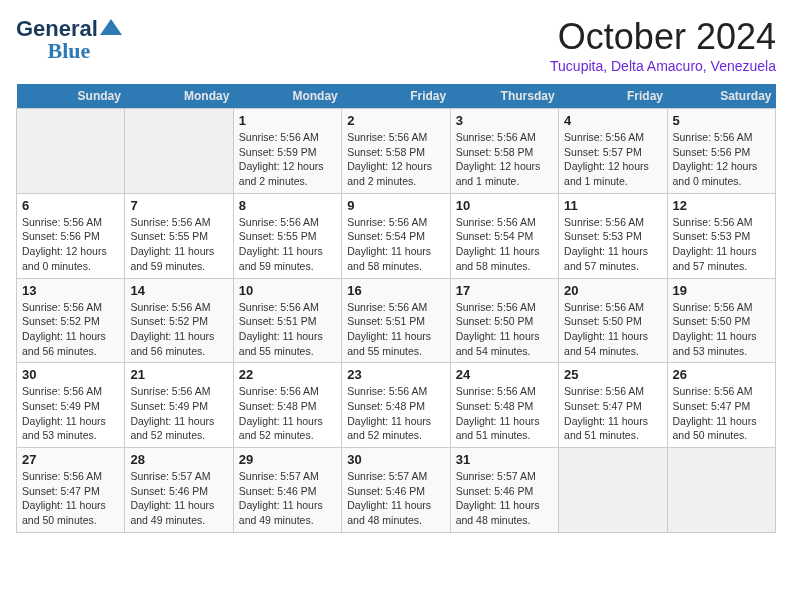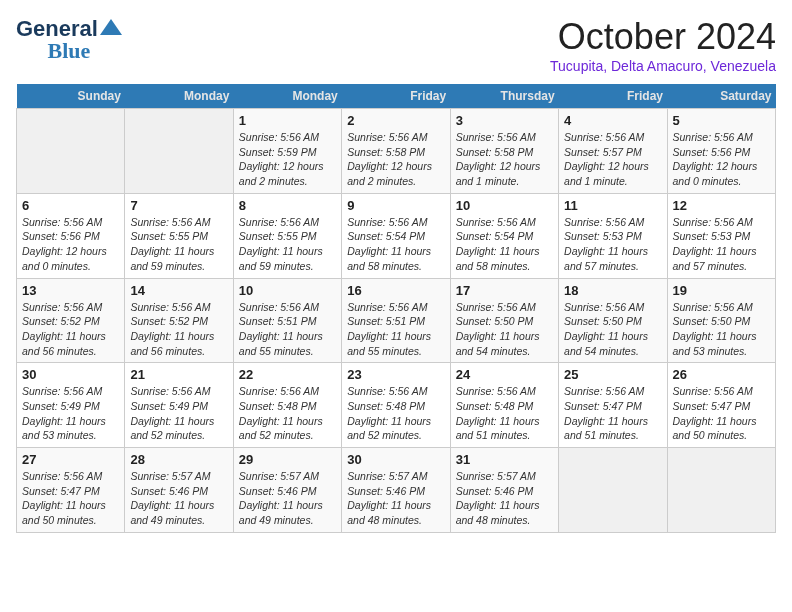--- a/index.html
+++ b/index.html
@@ -61,21 +61,20 @@
       font-size: 13px;
       font-weight: bold;
       color: #222;
       display: block;
       margin-bottom: 2px;
     }
     .day-detail {
       color: #333;
       font-size: 10.5px;
       line-height: 1.4;
-      font-style: italic;
     }
     .empty-cell {
       background: #f0f0f0 !important;
     }
   </style>
 </head>
 <body>
 
 <div class="header">
   <div class="logo">
@@ -226,21 +225,21 @@
 and 55 minutes.</div>
         </td>
         <td>
           <span class="day-num">17</span>
           <div class="day-detail" style="white-space: pre-line;">Sunrise: 5:56 AM
 Sunset: 5:50 PM
 Daylight: 11 hours
 and 54 minutes.</div>
         </td>
         <td>
-          <span class="day-num">18</span>
+          <span class="day-num">20</span>
           <div class="day-detail" style="white-space: pre-line;">Sunrise: 5:56 AM
 Sunset: 5:50 PM
 Daylight: 11 hours
 and 54 minutes.</div>
         </td>
         <td>
           <span class="day-num">19</span>
           <div class="day-detail" style="white-space: pre-line;">Sunrise: 5:56 AM
 Sunset: 5:50 PM
 Daylight: 11 hours

